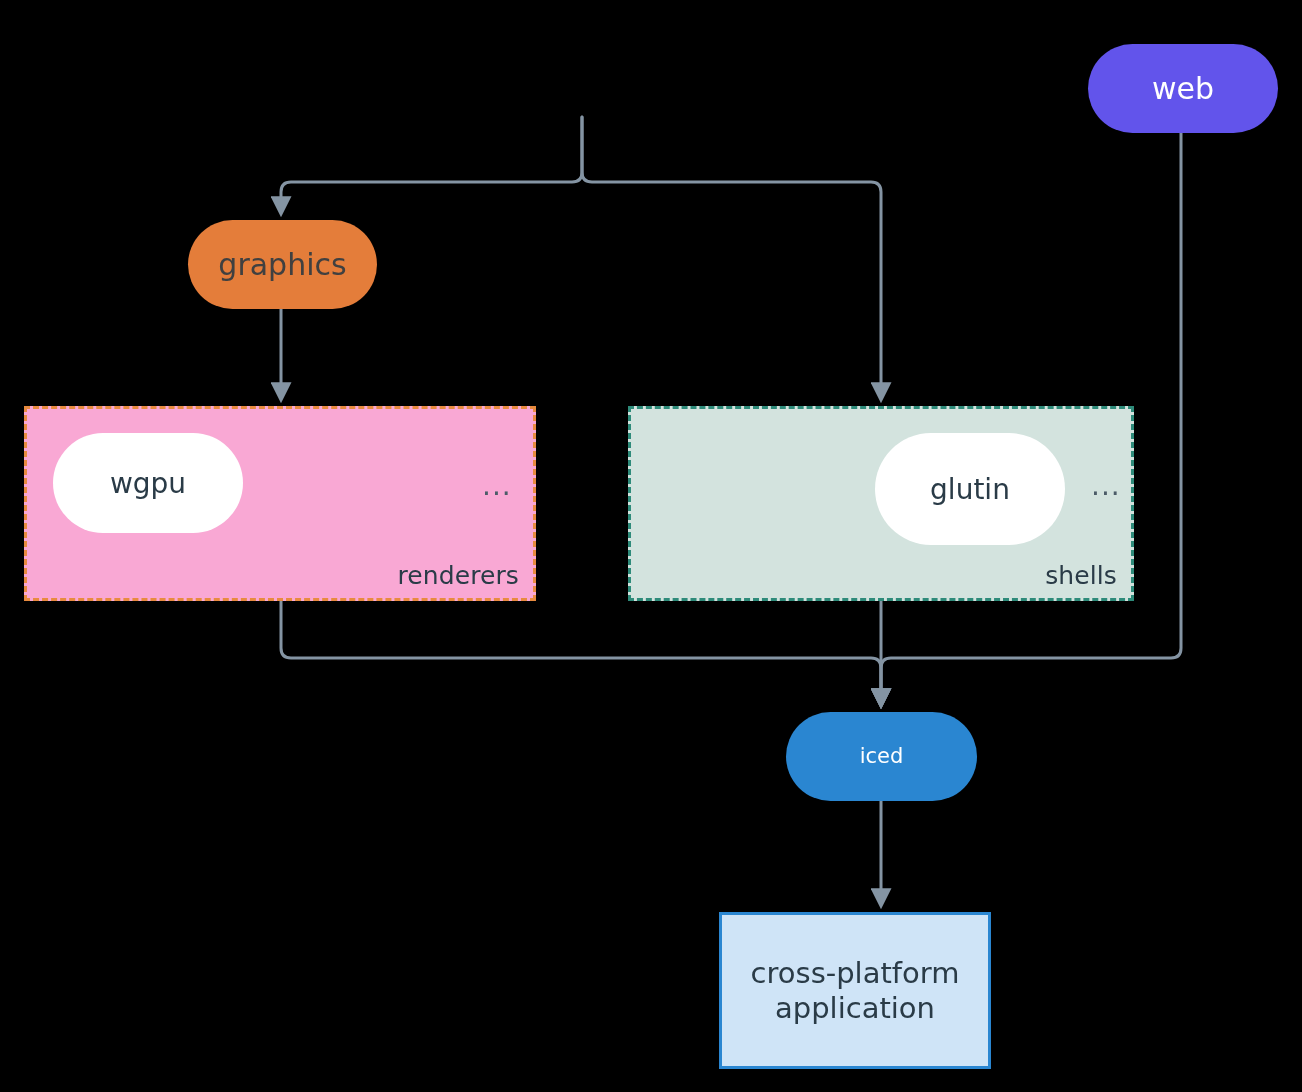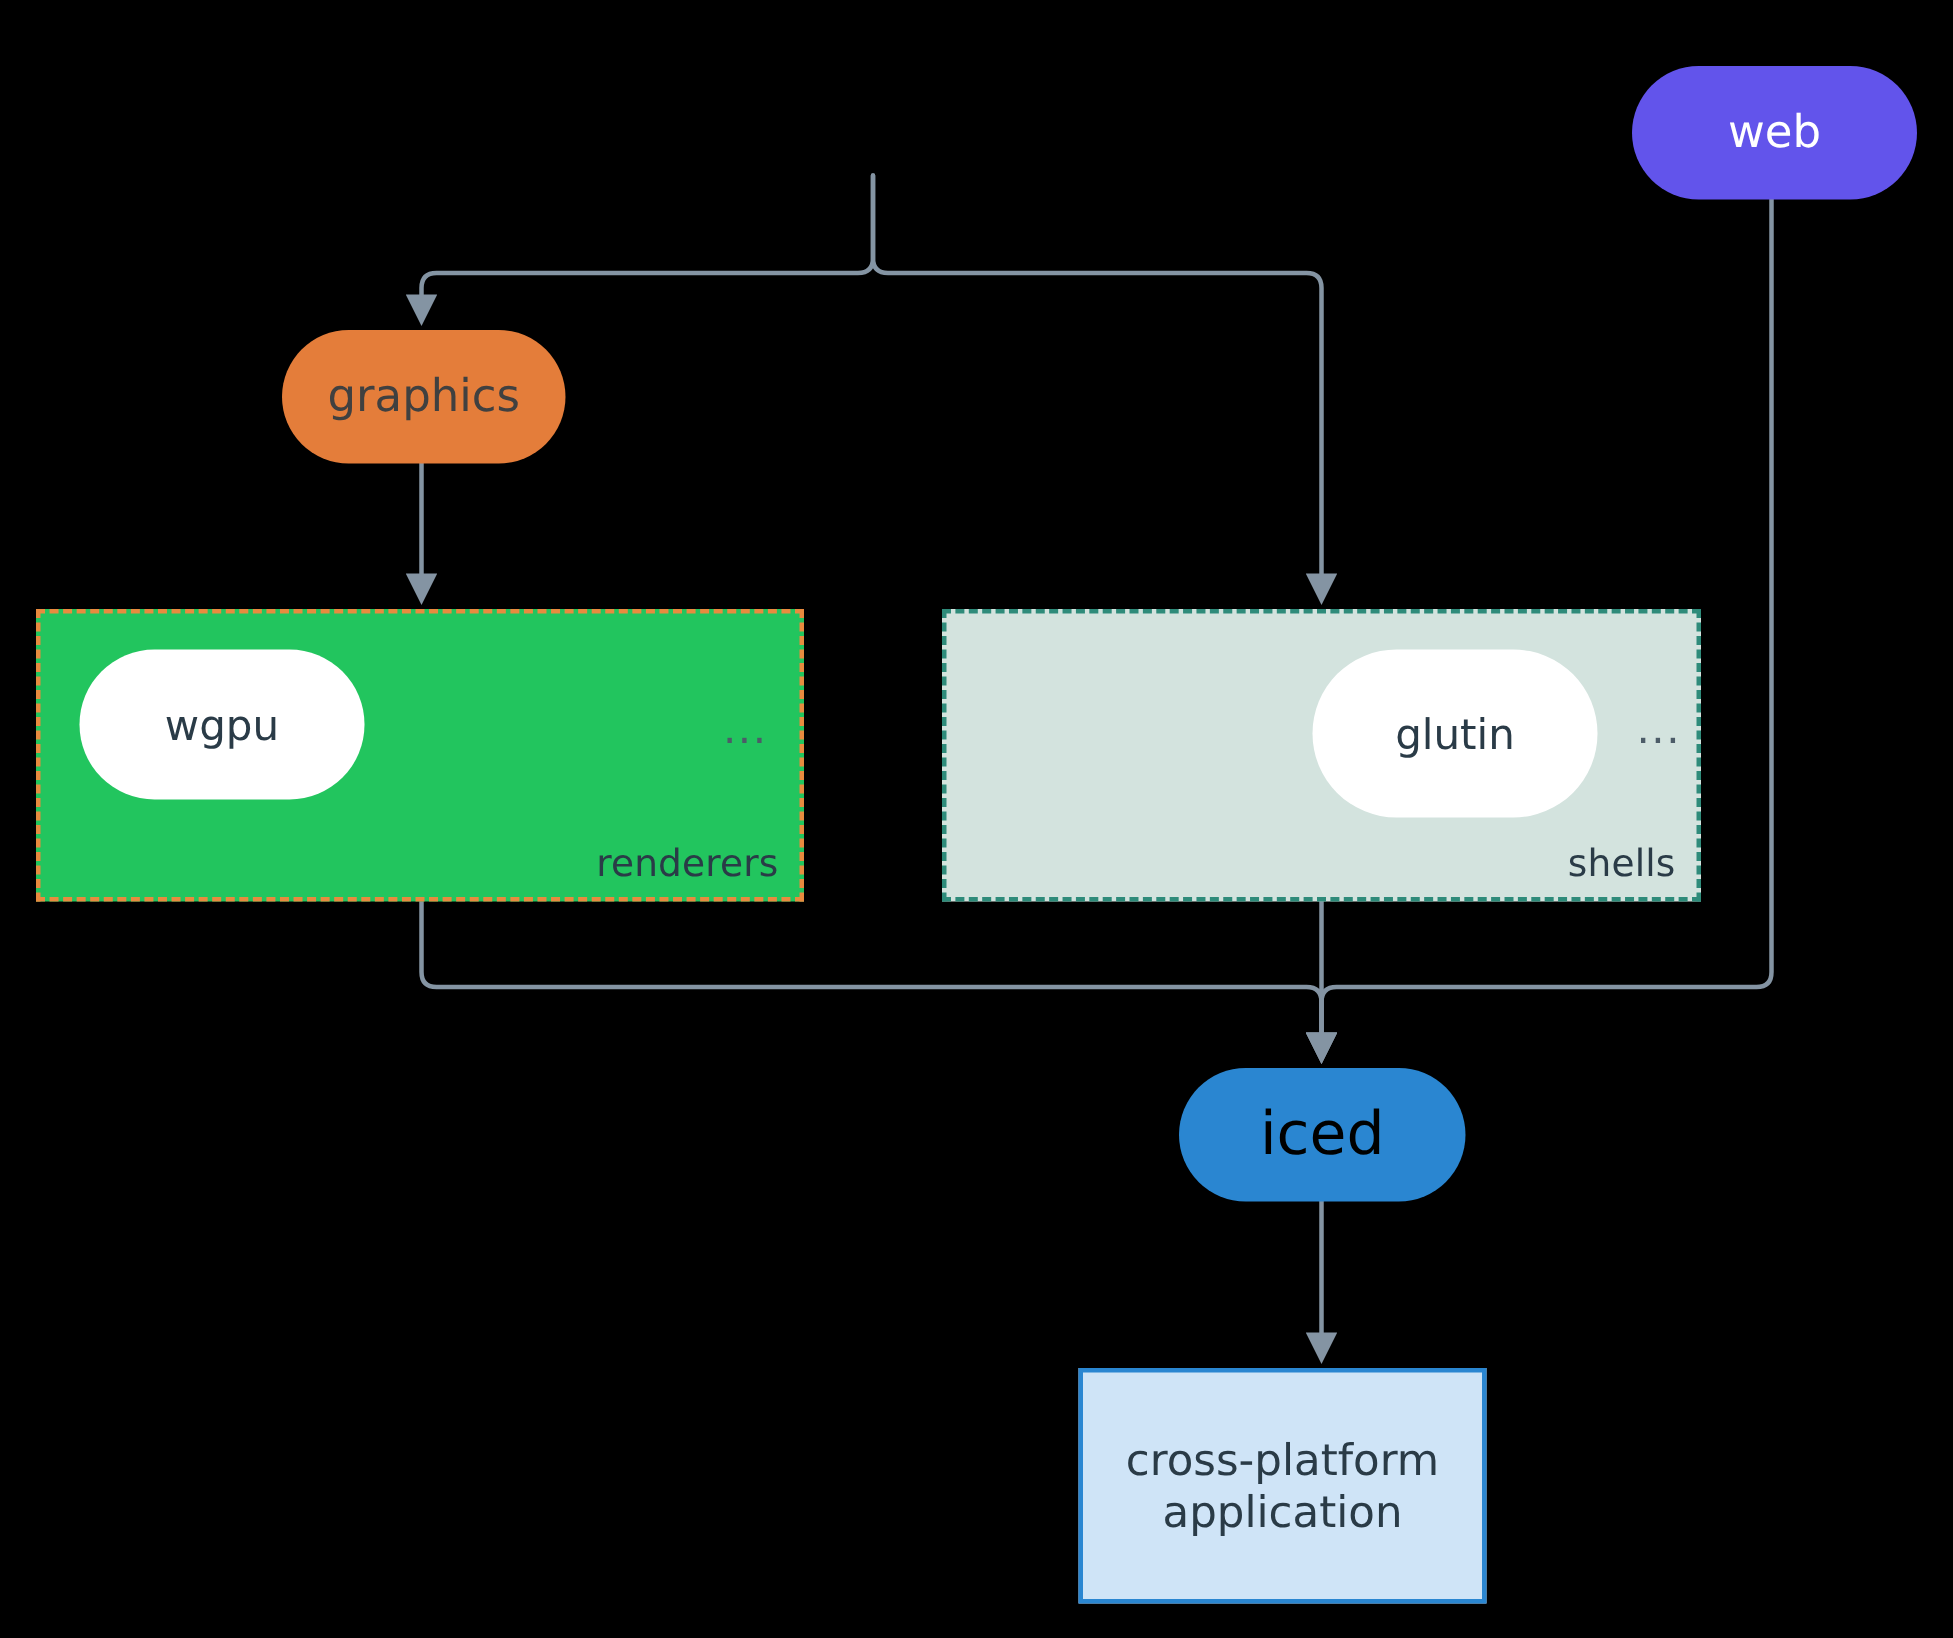--- a/index.html
+++ b/index.html
@@ -55,40 +55,40 @@
   
   .graphics-pill {
     background: #E47D3A;
     color: #404040;
     font-size: 30px;
     align-items: center;
   }
   
   .iced-pill {
     background: #2A86D1;
-    color: #000000;
-    font-size: 40px;
+    color: #ffffff;
+    font-size: 21px;
     text-align: right;
   }
   
   .app-rect {
     background: #CFE4F7;
     border: 3px solid #2A86D1;
     color: #2A3B47;
     font-size: 29px;
   }
 
   
   .cluster {
     position: absolute;
     box-sizing: border-box;
     z-index: 1;
   }
   .cluster-renderers {
-    background: #22c55e;
+    background: #f9a8d4;
     border: 3px dashed #E88B3F;
   }
   .cluster-shells {
     background: #D3E3DE;
     border: 3px dashed #2E8B7A;
   }
   .cluster-label {
     position: absolute;
     right: 14px;
     bottom: 8px;

